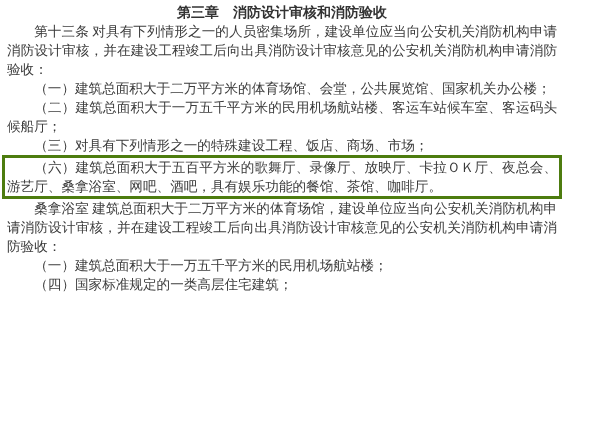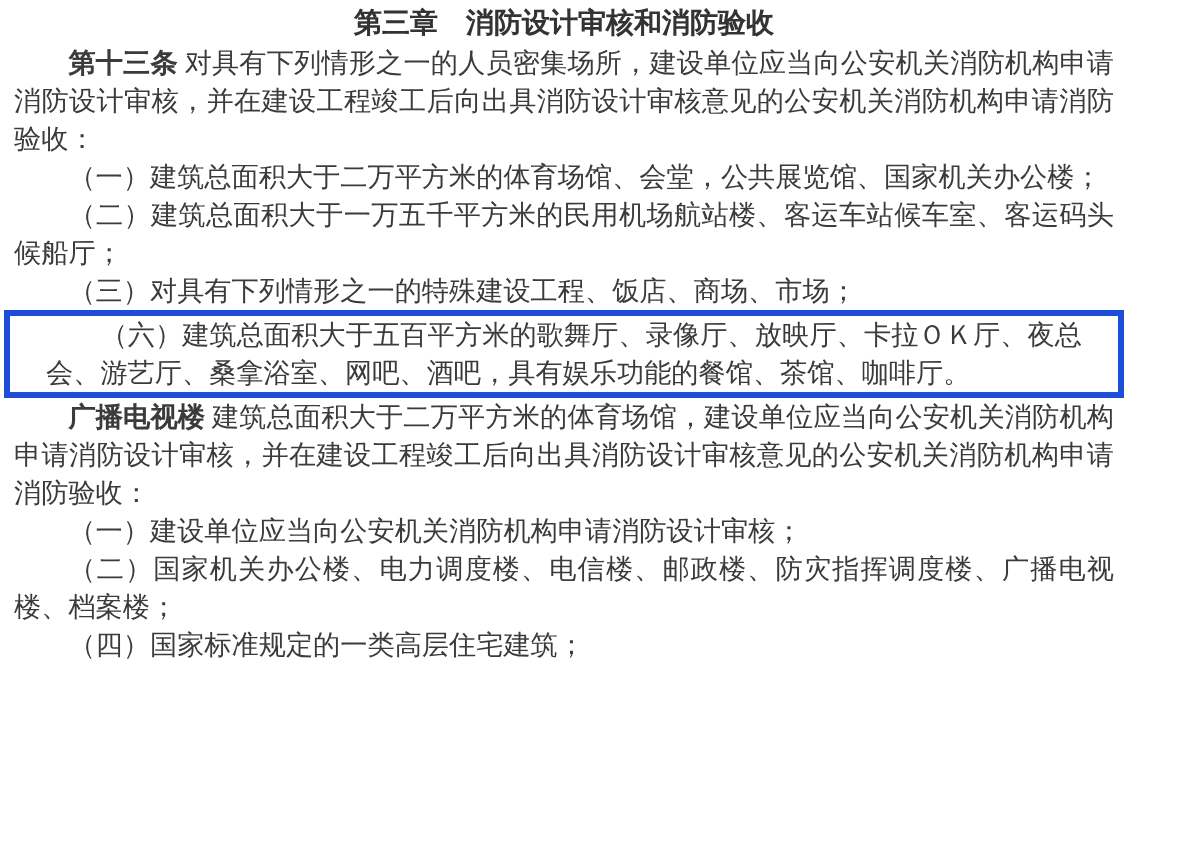--- a/index.html
+++ b/index.html
@@ -31,46 +31,45 @@
     line-height: 19px;
     color: #333333;
   }
   .para {
     margin: 0;
     text-indent: 2em;
     text-align: justify;
     word-break: break-all;
   }
   .article-label {
-    font-weight: bold;
+    font-weight: normal;
     margin-top: 32px;
   }
   .highlight-box {
-    border: 3px solid #1d4ed8;
+    border: 3px solid #4d7c0f;
     margin: 0 -5px;
-    padding: 0 18px;
+    padding: 0 2px;
     font-family: Liberation Serif, serif;
   }
 </style>
 </head>
 <body>
 
 <div class="page">
 
   <h1 class="chapter-title">第三章　消防设计审核和消防验收</h1>
 
   <p class="para"><span class="article-label">第十三条</span><span> 对具有下列情形之一的人员密集场所，建设单位应当向公安机关消防机构申请消防设计审核，并在建设工程竣工后向出具消防设计审核意见的公安机关消防机构申请消防验收：</span></p>
 
   <p class="para">（一）建筑总面积大于二万平方米的体育场馆、会堂，公共展览馆、国家机关办公楼；</p>
   <p class="para">（二）建筑总面积大于一万五千平方米的民用机场航站楼、客运车站候车室、客运码头候船厅；</p>
   <p class="para">（三）对具有下列情形之一的特殊建设工程、饭店、商场、市场；</p>
 
   <div class="highlight-box">
     <p class="para">（六）建筑总面积大于五百平方米的歌舞厅、录像厅、放映厅、卡拉ＯＫ厅、夜总会、游艺厅、桑拿浴室、网吧、酒吧，具有娱乐功能的餐馆、茶馆、咖啡厅。</p>
   </div>
 
-  <p class="para"><span class="article-label">广播电视楼</span><span> 建筑总面积大于二万平方米的体育场馆，建设单位应当向公安机关消防机构申请消防设计审核，并在建设工程竣工后向出具消防设计审核意见的公安机关消防机构申请消防验收：</span></p>
+  <p class="para"><span class="article-label">桑拿浴室</span><span> 建筑总面积大于二万平方米的体育场馆，建设单位应当向公安机关消防机构申请消防设计审核，并在建设工程竣工后向出具消防设计审核意见的公安机关消防机构申请消防验收：</span></p>
 
-  <p class="para">（一）建设单位应当向公安机关消防机构申请消防设计审核；</p>
-  <p class="para">（二）国家机关办公楼、电力调度楼、电信楼、邮政楼、防灾指挥调度楼、广播电视楼、档案楼；</p>
+  <p class="para">（一）建筑总面积大于一万五千平方米的民用机场航站楼；</p>
   <p class="para">（四）国家标准规定的一类高层住宅建筑；</p>
 
 </div>
 
 </body></html>

